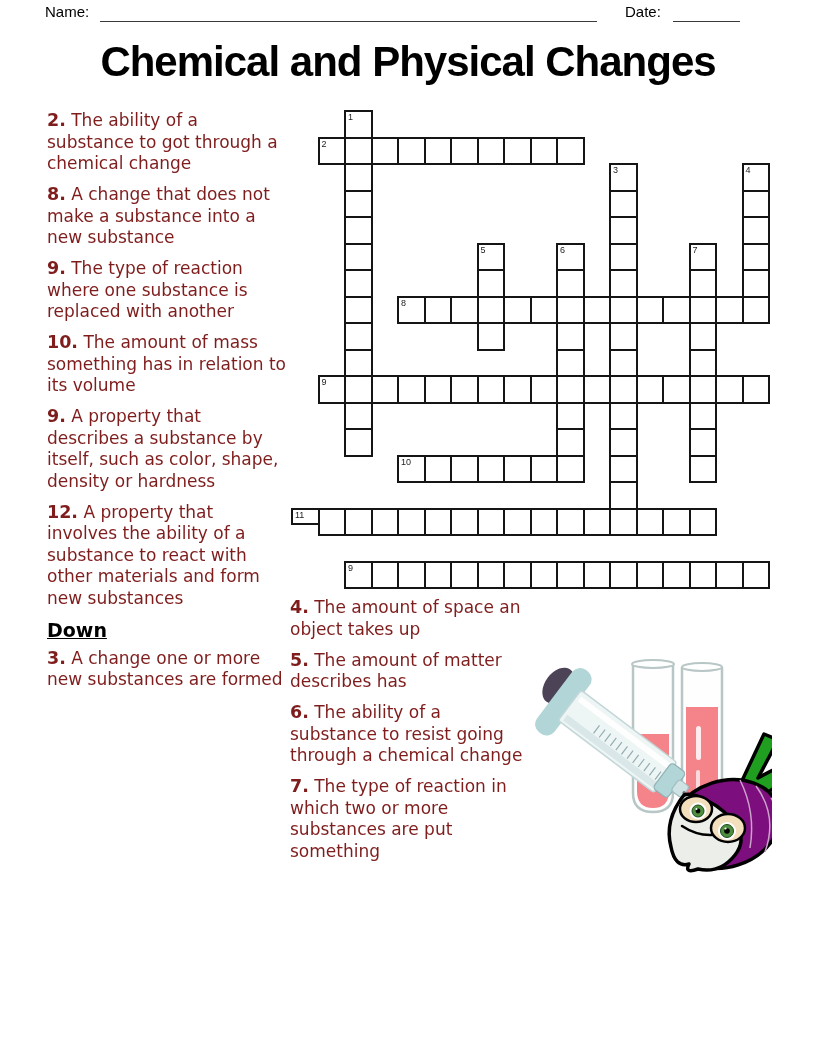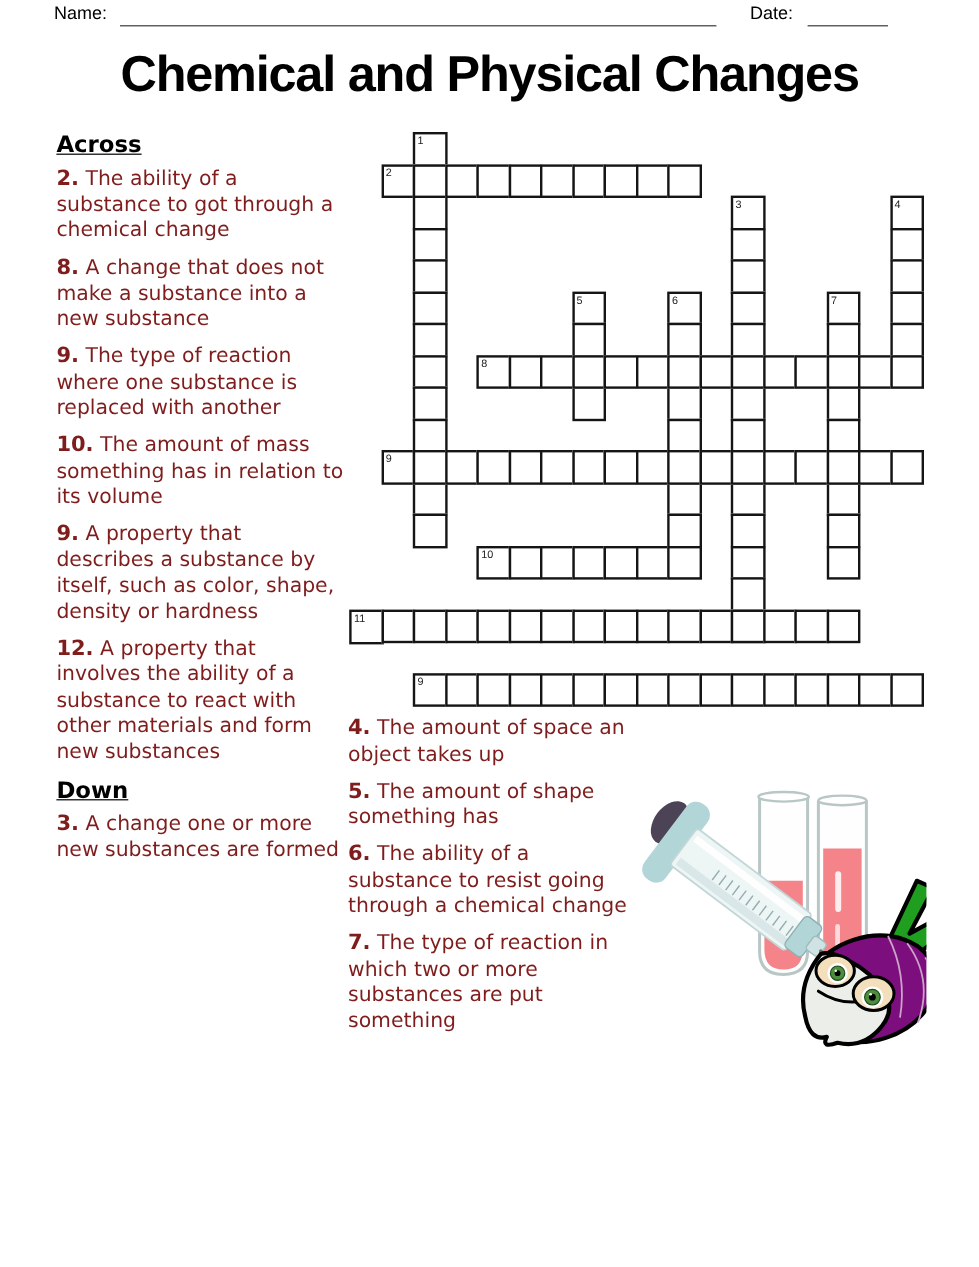--- a/index.html
+++ b/index.html
@@ -166,21 +166,21 @@
     <div class="cw-cell" style="left: 741.5px; top: 375px; height: 28.5px; width: 28.5px; border-color: rgb(21, 21, 21); background: rgb(255, 255, 255);"></div>
     <div class="cw-cell" style="left: 397px; top: 454.5px; height: 28.5px; width: 28.5px; border-color: rgb(21, 21, 21); background: rgb(255, 255, 255);">
       <span class="cw-num">10</span>
     </div>
     <div class="cw-cell" style="left: 423.5px; top: 454.5px; height: 28.5px; width: 28.5px; border-color: rgb(21, 21, 21); background: rgb(255, 255, 255);"></div>
     <div class="cw-cell" style="left: 450px; top: 454.5px; height: 28.5px; width: 28.5px; border-color: rgb(21, 21, 21); background: rgb(255, 255, 255);"></div>
     <div class="cw-cell" style="left: 476.5px; top: 454.5px; height: 28.5px; width: 28.5px; border-color: rgb(21, 21, 21); background: rgb(255, 255, 255);"></div>
     <div class="cw-cell" style="left: 503px; top: 454.5px; height: 28.5px; width: 28.5px; border-color: rgb(21, 21, 21); background: rgb(255, 255, 255);"></div>
     <div class="cw-cell" style="left: 529.5px; top: 454.5px; height: 28.5px; width: 28.5px; border-color: rgb(21, 21, 21); background: rgb(255, 255, 255);"></div>
     <div class="cw-cell" style="left: 556px; top: 454.5px; height: 28.5px; width: 28.5px; border-color: rgb(21, 21, 21); background: rgb(255, 255, 255);"></div>
-    <div class="cw-cell" style="left: 291px; top: 507.5px; height: 29px; width: 28.5px; border-color: rgb(21, 21, 21); background: rgb(255, 255, 255);">
+    <div class="cw-cell" style="left: 291px; top: 507.5px; height: 17px; width: 28.5px; border-color: rgb(21, 21, 21); background: rgb(255, 255, 255);">
       <span class="cw-num">11</span>
     </div>
     <div class="cw-cell" style="left: 317.5px; top: 507.5px; height: 28.5px; width: 28.5px; border-color: rgb(21, 21, 21); background: rgb(255, 255, 255);"></div>
     <div class="cw-cell" style="left: 344px; top: 507.5px; height: 28.5px; width: 28.5px; border-color: rgb(21, 21, 21); background: rgb(255, 255, 255);"></div>
     <div class="cw-cell" style="left: 370.5px; top: 507.5px; height: 28.5px; width: 28.5px; border-color: rgb(21, 21, 21); background: rgb(255, 255, 255);"></div>
     <div class="cw-cell" style="left: 397px; top: 507.5px; height: 28.5px; width: 28.5px; border-color: rgb(21, 21, 21); background: rgb(255, 255, 255);"></div>
     <div class="cw-cell" style="left: 423.5px; top: 507.5px; height: 28.5px; width: 28.5px; border-color: rgb(21, 21, 21); background: rgb(255, 255, 255);"></div>
     <div class="cw-cell" style="left: 450px; top: 507.5px; height: 28.5px; width: 28.5px; border-color: rgb(21, 21, 21); background: rgb(255, 255, 255);"></div>
     <div class="cw-cell" style="left: 476.5px; top: 507.5px; height: 28.5px; width: 28.5px; border-color: rgb(21, 21, 21); background: rgb(255, 255, 255);"></div>
     <div class="cw-cell" style="left: 503px; top: 507.5px; height: 28.5px; width: 28.5px; border-color: rgb(21, 21, 21); background: rgb(255, 255, 255);"></div>
@@ -205,34 +205,33 @@
     <div class="cw-cell" style="left: 582.5px; top: 560.5px; height: 28.5px; width: 28.5px; border-color: rgb(21, 21, 21); background: rgb(255, 255, 255);"></div>
     <div class="cw-cell" style="left: 609px; top: 560.5px; height: 28.5px; width: 28.5px; border-color: rgb(21, 21, 21); background: rgb(255, 255, 255);"></div>
     <div class="cw-cell" style="left: 635.5px; top: 560.5px; height: 28.5px; width: 28.5px; border-color: rgb(21, 21, 21); background: rgb(255, 255, 255);"></div>
     <div class="cw-cell" style="left: 662px; top: 560.5px; height: 28.5px; width: 28.5px; border-color: rgb(21, 21, 21); background: rgb(255, 255, 255);"></div>
     <div class="cw-cell" style="left: 688.5px; top: 560.5px; height: 28.5px; width: 28.5px; border-color: rgb(21, 21, 21); background: rgb(255, 255, 255);"></div>
     <div class="cw-cell" style="left: 715px; top: 560.5px; height: 28.5px; width: 28.5px; border-color: rgb(21, 21, 21); background: rgb(255, 255, 255);"></div>
     <div class="cw-cell" style="left: 741.5px; top: 560.5px; height: 28.5px; width: 28.5px; border-color: rgb(21, 21, 21); background: rgb(255, 255, 255);"></div>
   </div>
 
 <div class="clue-col col-left">
-  <h2 class="clue-head">Across</h2>
   <p class="clue"><b>2.</b> <span>The ability of a substance to got through a chemical change</span></p>
   <p class="clue"><b>8.</b> <span>A change that does not make a substance into a new substance</span></p>
   <p class="clue"><b>9.</b> <span>The type of reaction where one substance is replaced with another</span></p>
   <p class="clue"><b>10.</b> <span>The amount of mass something has in relation to its volume</span></p>
   <p class="clue"><b>9.</b> <span>A property that describes a substance by itself, such as color, shape, density or hardness</span></p>
   <p class="clue"><b>12.</b> <span>A property that involves the ability of a substance to react with other materials and form new substances</span></p>
   <h2 class="clue-head down-head">Down</h2>
   <p class="clue"><b>3.</b> <span>A change one or more new substances are formed</span></p>
 </div>
 
 <div class="clue-col col-mid">
   <p class="clue"><b>4.</b> <span>The amount of space an object takes up</span></p>
-  <p class="clue"><b>5.</b> <span>The amount of shape something has</span></p>
+  <p class="clue"><b>5.</b> <span>The amount of matter describes has</span></p>
   <p class="clue"><b>6.</b> <span>The ability of a substance to resist going through a chemical change</span></p>
   <p class="clue"><b>7.</b> <span>The type of reaction in which two or more substances are put something</span></p>
 </div>
 
 <svg class="illus" width="240" height="250" viewBox="0 0 240 250">
 
   <g>
     <path d="M101,14 L101,143 Q101,162 121,162 Q141,162 141,143 L141,14" fill="#fdfefd" stroke-width="2.5" stroke="#b9c6c6"></path>
     <path d="M105,84 L105,141 Q105,158 121,158 Q137,158 137,141 L137,84 Z" fill="#f5838a"></path>
     <ellipse cx="121" cy="14" rx="21" ry="4" fill="#ffffff" stroke-width="2" stroke="#b9c6c6"></ellipse>

